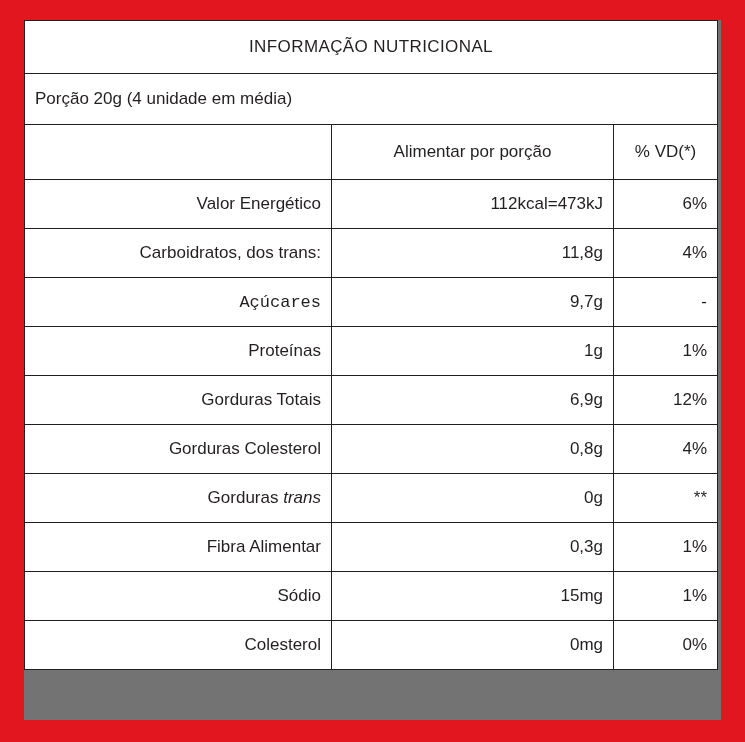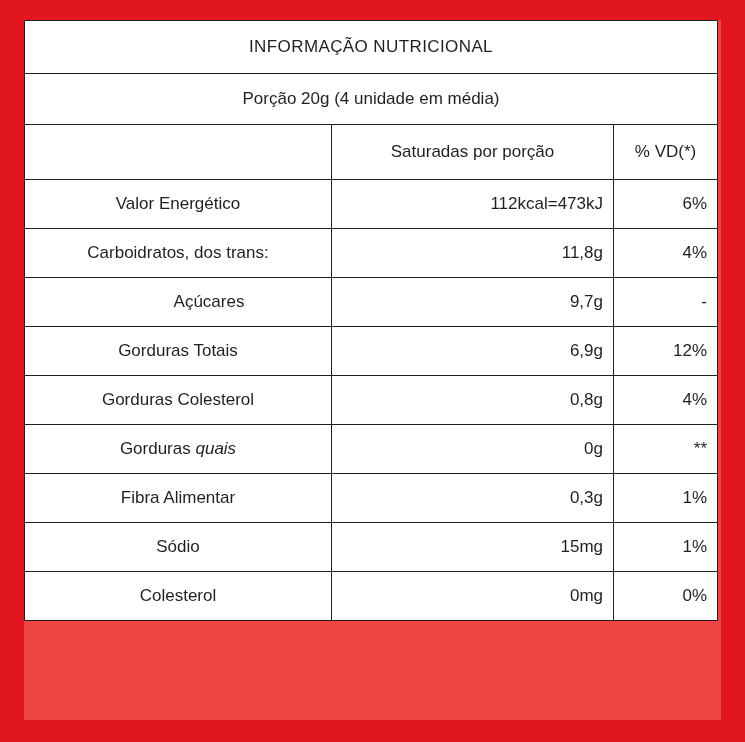--- a/index.html
+++ b/index.html
@@ -12,21 +12,21 @@
     background: #e1161f;
     font-family: "Liberation Sans", sans-serif;
     overflow: hidden;
   }
   .label-frame {
     position: absolute;
     left: 24px;
     top: 20px;
     width: 697px;
     height: 700px;
-    background: #ef4444;
+    background: #737373;
     box-sizing: border-box;
   }
   table.nutri {
     border-collapse: collapse;
     width: 693px;
     margin: 0;
     table-layout: fixed;
   }
   table.nutri td {
     border: 1px solid #231f20;
@@ -41,38 +41,38 @@
   .col-qty  { width: 282px; }
   .col-vd   { width: 104px; }
 
   .title-cell {
     text-align: center;
     font-size: 19px;
     letter-spacing: 0.4px;
     height: 52px !important;
   }
   .portion-cell {
-    text-align: center;
     font-size: 17px;
     height: 50px !important;
     margin-left: 37px;
   }
   .head-blank {
     height: 54px !important;
   }
   .head-qty, .head-vd {
     text-align: center;
     height: 54px !important;
     font-size: 17px;
   }
   .name {
-    text-align: center;
+    text-align: right;
   }
   .name.indent {
     padding-left: 72px;
+    font-family: Liberation Mono, monospace;
   }
   .qty, .vd {
     text-align: right;
   }
   .italic { font-style: italic; }
 </style>
 </head>
 <body>
 
 <div class="label-frame">
@@ -84,50 +84,55 @@
     </colgroup>
     <tbody>
       <tr>
         <td class="title-cell" colspan="3">INFORMAÇÃO NUTRICIONAL</td>
       </tr>
       <tr>
         <td class="portion-cell" colspan="3">Porção 20g (4 unidade em média)</td>
       </tr>
       <tr>
         <td class="head-blank name"></td>
-        <td class="head-qty">Saturadas por porção</td>
+        <td class="head-qty">Alimentar por porção</td>
         <td class="head-vd">% VD(*)</td>
       </tr>
     <tr>
           <td class="name">Valor Energético</td>
           <td class="qty">112kcal=473kJ</td>
           <td class="vd">6%</td>
         </tr>
         <tr>
           <td class="name">Carboidratos, dos trans:</td>
           <td class="qty">11,8g</td>
           <td class="vd">4%</td>
         </tr>
         <tr>
           <td class="name indent">Açúcares</td>
           <td class="qty">9,7g</td>
           <td class="vd">-</td>
         </tr>
         <tr>
+          <td class="name">Proteínas</td>
+          <td class="qty">1g</td>
+          <td class="vd">1%</td>
+        </tr>
+        <tr>
           <td class="name">Gorduras Totais</td>
           <td class="qty">6,9g</td>
           <td class="vd">12%</td>
         </tr>
         <tr>
           <td class="name">Gorduras Colesterol</td>
           <td class="qty">0,8g</td>
           <td class="vd">4%</td>
         </tr>
         <tr>
-          <td class="name">Gorduras <span class="italic">quais</span></td>
+          <td class="name">Gorduras <span class="italic">trans</span></td>
           <td class="qty">0g</td>
           <td class="vd">**</td>
         </tr>
         <tr>
           <td class="name">Fibra Alimentar</td>
           <td class="qty">0,3g</td>
           <td class="vd">1%</td>
         </tr>
         <tr>
           <td class="name">Sódio</td>

